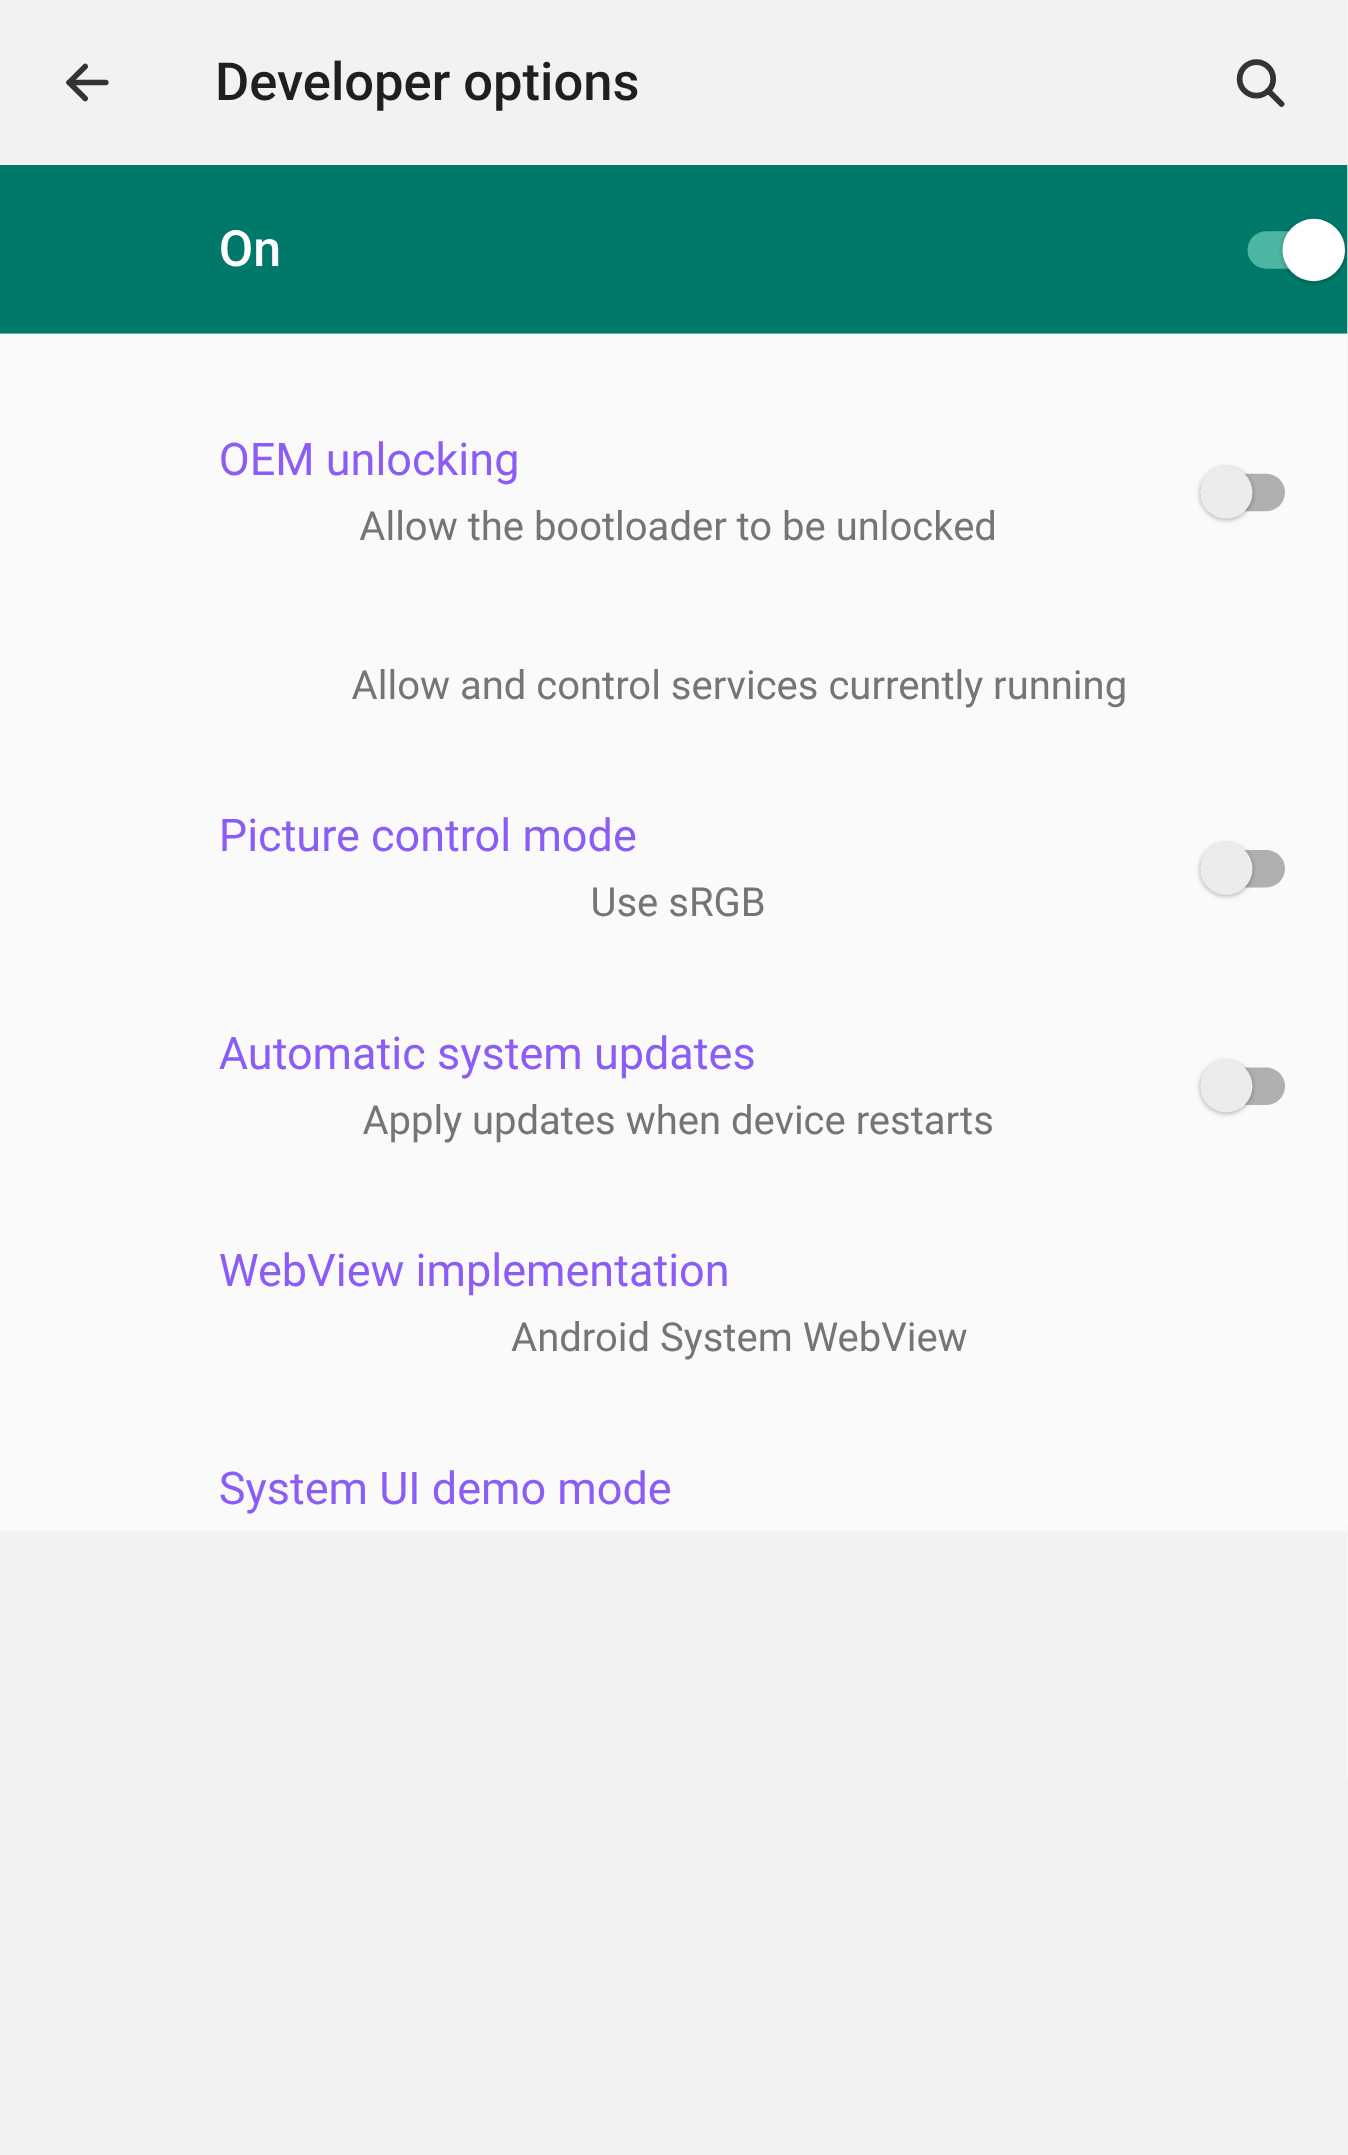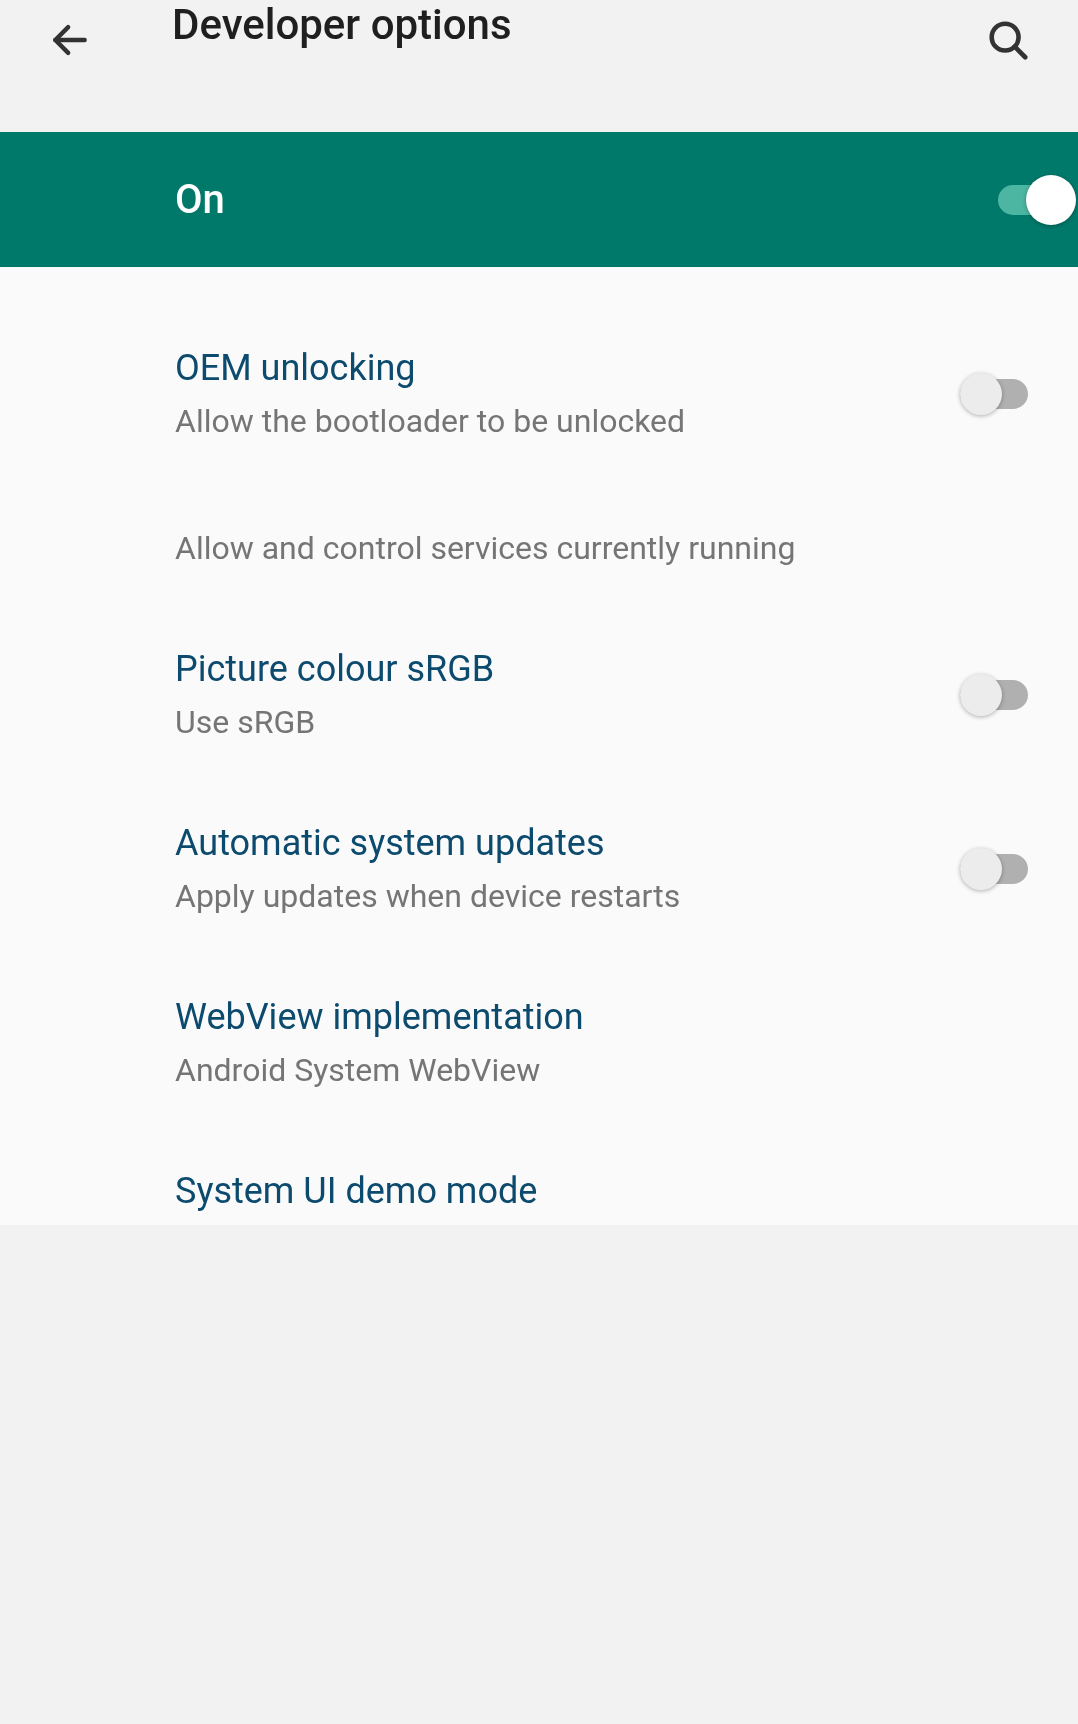--- a/index.html
+++ b/index.html
@@ -4,21 +4,21 @@
 <style>
   * { box-sizing: border-box; margin: 0; padding: 0; }
   html, body {
     width: 1078px;
     font-family: Roboto, "Helvetica Neue", Arial, sans-serif;
     background: #f2f2f2;
     color: #212121;
   }
   .header {
     display: flex;
-    align-items: flex-start;
+    align-items: center;
     height: 132px;
     padding: 0 30px 0 30px;
     background: #f2f2f2;
   }
   .back-btn {
     width: 80px;
     height: 80px;
     display: flex;
     align-items: center;
     justify-content: center;
@@ -88,28 +88,29 @@
   }
   .item {
     display: flex;
     align-items: center;
     padding: 38px 40px 38px 175px;
     cursor: pointer;
   }
   .item-text { flex: 1; padding-right: 30px; }
   .item-title {
     font-size: 36px;
-    color: #0c4a6e;
+    color: #8b5cf6;
     line-height: 1.3;
   }
   .item-sub {
     font-size: 32px;
     color: #757575;
     margin-top: 8px;
     line-height: 1.35;
+    text-align: center;
   }
   .item .switch-wrap {
     padding-left: 20px;
   }
 </style>
 </head>
 <body>
 
 <div class="header">
   <div class="back-btn">
@@ -151,21 +152,21 @@
   </div>
 
   <div class="item">
     <div class="item-text">
       <div class="item-sub">Allow and control services currently running</div>
     </div>
   </div>
 
   <div class="item">
     <div class="item-text">
-      <div class="item-title">Picture colour sRGB</div>
+      <div class="item-title">Picture control mode</div>
       <div class="item-sub">Use sRGB</div>
     </div>
     <div class="switch-wrap">
       <div class="switch grey-switch">
         <div class="switch-track"></div>
         <div class="switch-thumb"></div>
       </div>
     </div>
   </div>
 

